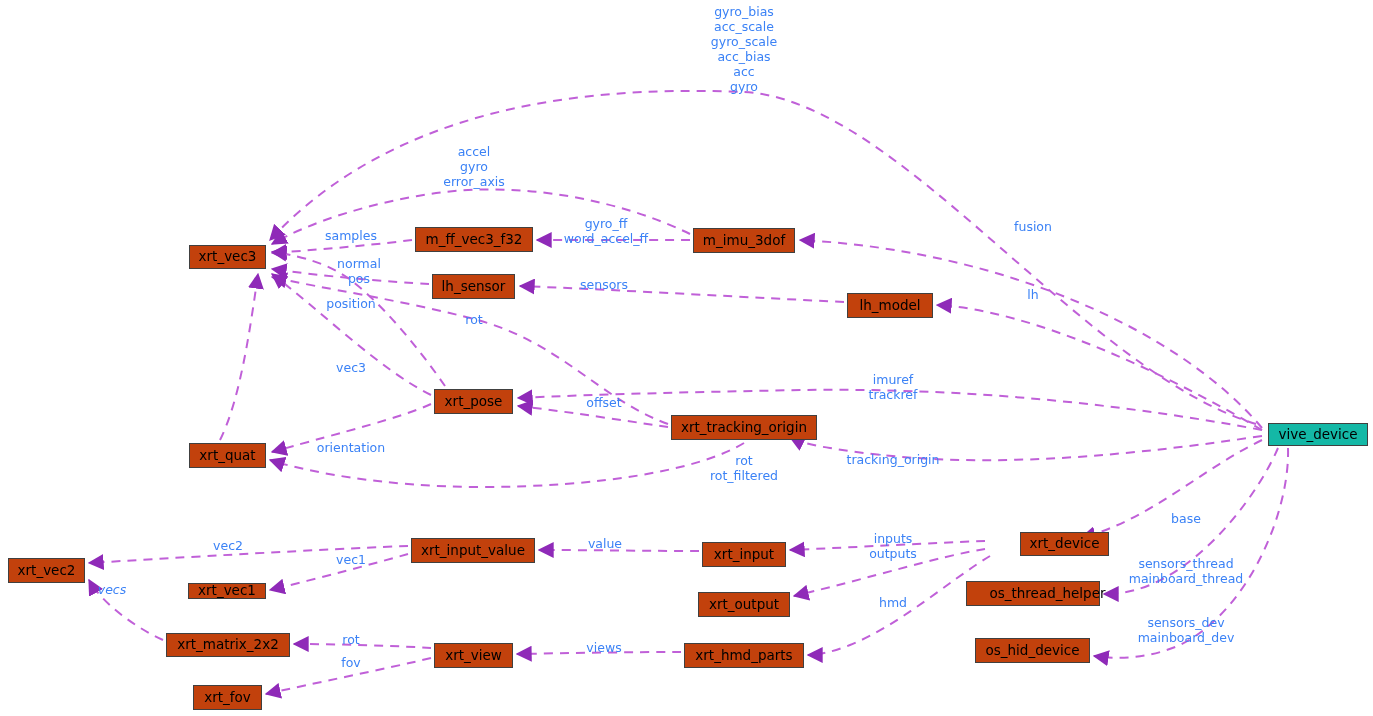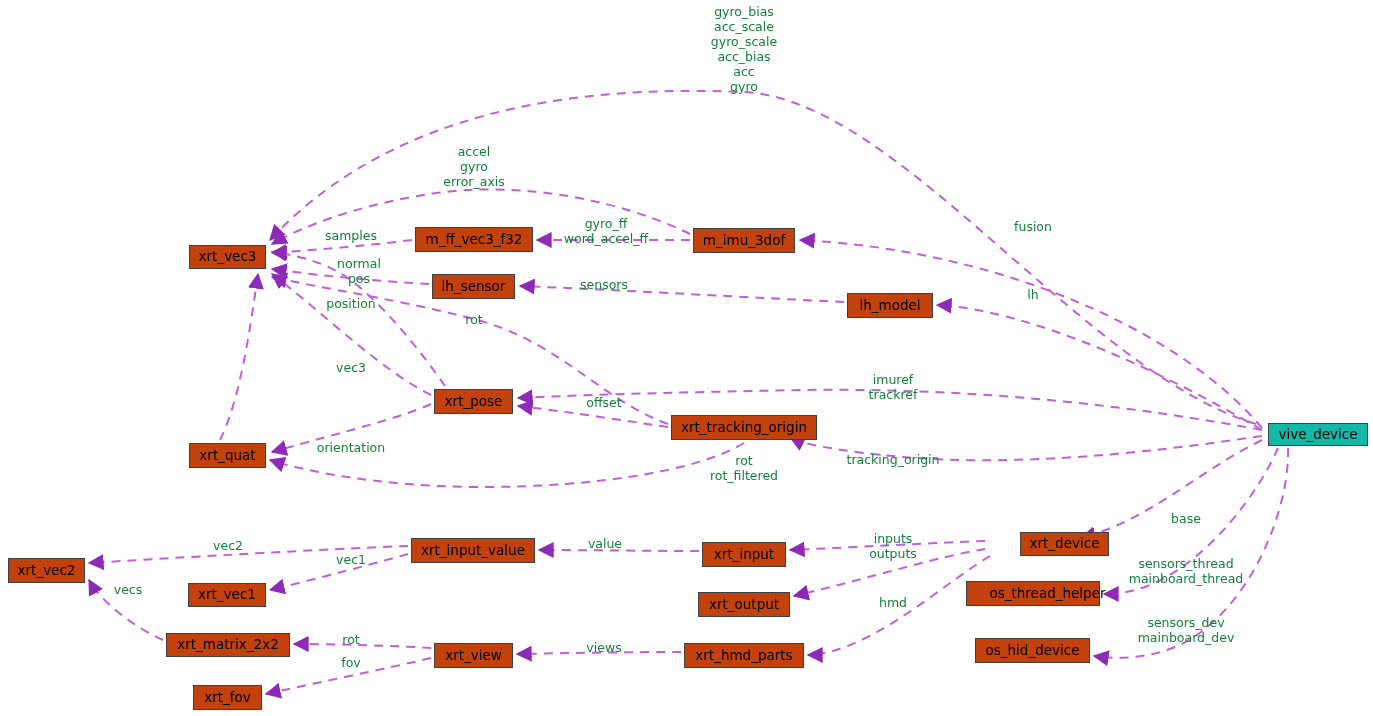--- a/index.html
+++ b/index.html
@@ -38,21 +38,21 @@
     white-space: nowrap;
     z-index: 3;
   }
   .node.highlight {
     background: #14b8a6;
     border: 1px solid #404040;
   }
   .edge-label {
     position: absolute;
     font-size: 12.5px;
-    color: #15803d;
+    color: #3b82f6;
     line-height: 15px;
     white-space: nowrap;
     text-align: center;
     z-index: 2;
     background: transparent;
   }
   .edge-label.center {
     transform: translateX(-50%);
   }
 </style>
@@ -134,21 +134,21 @@
       </div>
       <div class="node" style="left: 411px; top: 538px; width: 124px; height: 25px;">
         <span>xrt_input_value</span>
       </div>
       <div class="node" style="left: 702px; top: 542px; width: 84px; height: 25px;">
         <span>xrt_input</span>
       </div>
       <div class="node" style="left: 988px; top: 532px; width: 89px; height: 24px; margin-left: 32px;">
         <span>xrt_device</span>
       </div>
-      <div class="node" style="left: 188px; top: 583px; width: 78px; height: 24px;">
+      <div class="node" style="left: 188px; top: 583px; width: 78px; height: 16px;">
         <span>xrt_vec1</span>
       </div>
       <div class="node" style="left: 966px; top: 581px; width: 134px; height: 25px; padding-left: 29px;">
         <span>os_thread_helper</span>
       </div>
       <div class="node" style="left: 698px; top: 592px; width: 92px; height: 25px;">
         <span>xrt_output</span>
       </div>
       <div class="node" style="left: 166px; top: 633px; width: 124px; height: 24px;">
         <span>xrt_matrix_2x2</span>
@@ -239,21 +239,21 @@
         <div>value</div>
       </div>
       <div class="edge-label center" style="left: 893px; top: 531px;">
         <div>inputs</div>
         <div>outputs</div>
       </div>
       <div class="edge-label center" style="left: 1186px; top: 556px;">
         <div>sensors_thread</div>
         <div>mainboard_thread</div>
       </div>
-      <div class="edge-label center" style="left: 128px; top: 582px;">
+      <div class="edge-label center" style="left: 112px; top: 582px; font-style: italic;">
         <div>vecs</div>
       </div>
       <div class="edge-label center" style="left: 351px; top: 632px;">
         <div>rot</div>
       </div>
       <div class="edge-label center" style="left: 1186px; top: 615px;">
         <div>sensors_dev</div>
         <div>mainboard_dev</div>
       </div>
       <div class="edge-label center" style="left: 893px; top: 595px;">

